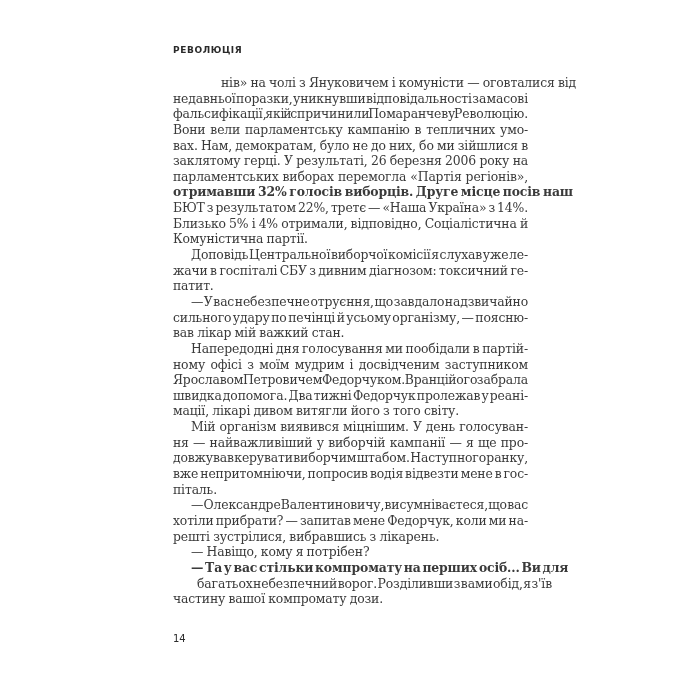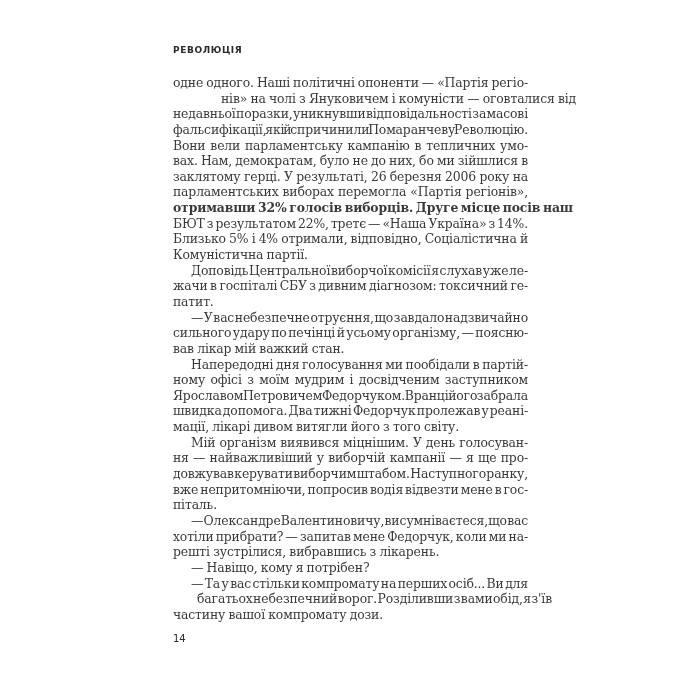--- a/index.html
+++ b/index.html
@@ -66,21 +66,20 @@
     text-align: right;
   }
 </style>
 </head>
 <body>
 
 <div class="page">
   <div class="running-head">РЕВОЛЮЦІЯ</div>
 
   <div class="text-block" id="text-block">
-      <span class="line"><span style="white-space: nowrap; word-spacing: -0.714286px;">одне одного. Наші політичні опоненти — «Партія регіо-</span></span>
       <span class="line"><span style="white-space: nowrap; word-spacing: -0.557292px; margin-left: 48px;">нів» на чолі з Януковичем і комуністи — оговталися від</span></span>
       <span class="line"><span style="white-space: nowrap; word-spacing: -3.37812px;">недавньої поразки, уникнувши відповідальності за масові</span></span>
       <span class="line"><span style="white-space: nowrap; word-spacing: -4.89375px;">фальсифікації, які й спричинили Помаранчеву Революцію.</span></span>
       <span class="line"><span style="white-space: nowrap; word-spacing: -0.5px;">Вони вели парламентську кампанію в тепличних умо-</span></span>
       <span class="line"><span style="white-space: nowrap; word-spacing: -0.567187px;">вах. Нам, демократам, було не до них, бо ми зійшлися в</span></span>
       <span class="line"><span style="white-space: nowrap; word-spacing: -0.5px;">заклятому герці. У результаті, 26 березня 2006 року на</span></span>
       <span class="line"><span style="white-space: nowrap; word-spacing: -0.5px;">парламентських виборах перемогла «Партія регіонів»,</span></span>
       <span class="line"><span style="white-space: nowrap; word-spacing: -1.46652px; font-weight: bold;">отримавши 32% голосів виборців. Друге місце посів наш</span></span>
       <span class="line"><span style="white-space: nowrap; word-spacing: -1.73264px;">БЮТ з результатом 22%, третє — «Наша Україна» з 14%.</span></span>
       <span class="line"><span style="white-space: nowrap; word-spacing: -0.600446px;">Близько 5% і 4% отримали, відповідно, Соціалістична й</span></span>
@@ -98,19 +97,19 @@
       <span class="line last">мації, лікарі дивом витягли його з того світу.</span>
       <span class="line indent"><span style="white-space: nowrap; word-spacing: -0.5px;">Мій організм виявився міцнішим. У день голосуван-</span></span>
       <span class="line"><span style="white-space: nowrap; word-spacing: -0.5px;">ня — найважливіший у виборчій кампанії — я ще про-</span></span>
       <span class="line"><span style="white-space: nowrap; word-spacing: -3.39062px; margin-top: 40px;">довжував керувати виборчим штабом. Наступного ранку,</span></span>
       <span class="line"><span style="white-space: nowrap; word-spacing: -1.76116px;">вже непритомніючи, попросив водія відвезти мене в гос-</span></span>
       <span class="line last">піталь.</span>
       <span class="line indent"><span style="white-space: nowrap; word-spacing: -3.53385px;">— Олександре Валентиновичу, ви сумніваєтеся, що вас</span></span>
       <span class="line"><span style="white-space: nowrap; word-spacing: -1.58008px;">хотіли прибрати? — запитав мене Федорчук, коли ми на-</span></span>
       <span class="line last">решті зустрілися, вибравшись з лікарень.</span>
       <span class="line indent last">— Навіщо, кому я потрібен?</span>
-      <span class="line indent"><span style="white-space: nowrap; word-spacing: -2.32187px;">— Та у вас стільки компромату на перших осіб... Ви для</span></span>
+      <span class="line indent"><span style="white-space: nowrap; word-spacing: -2.32187px; font-weight: bold;">— Та у вас стільки компромату на перших осіб... Ви для</span></span>
       <span class="line"><span style="white-space: nowrap; word-spacing: -3.24609px; margin-left: 24px;">багатьох небезпечний ворог. Розділивши з вами обід, я з'їв</span></span>
       <span class="line last">частину вашої компромату дози.</span>
     </div>
 
   <div class="page-number">14</div>
 </div>
 
 </body></html>

